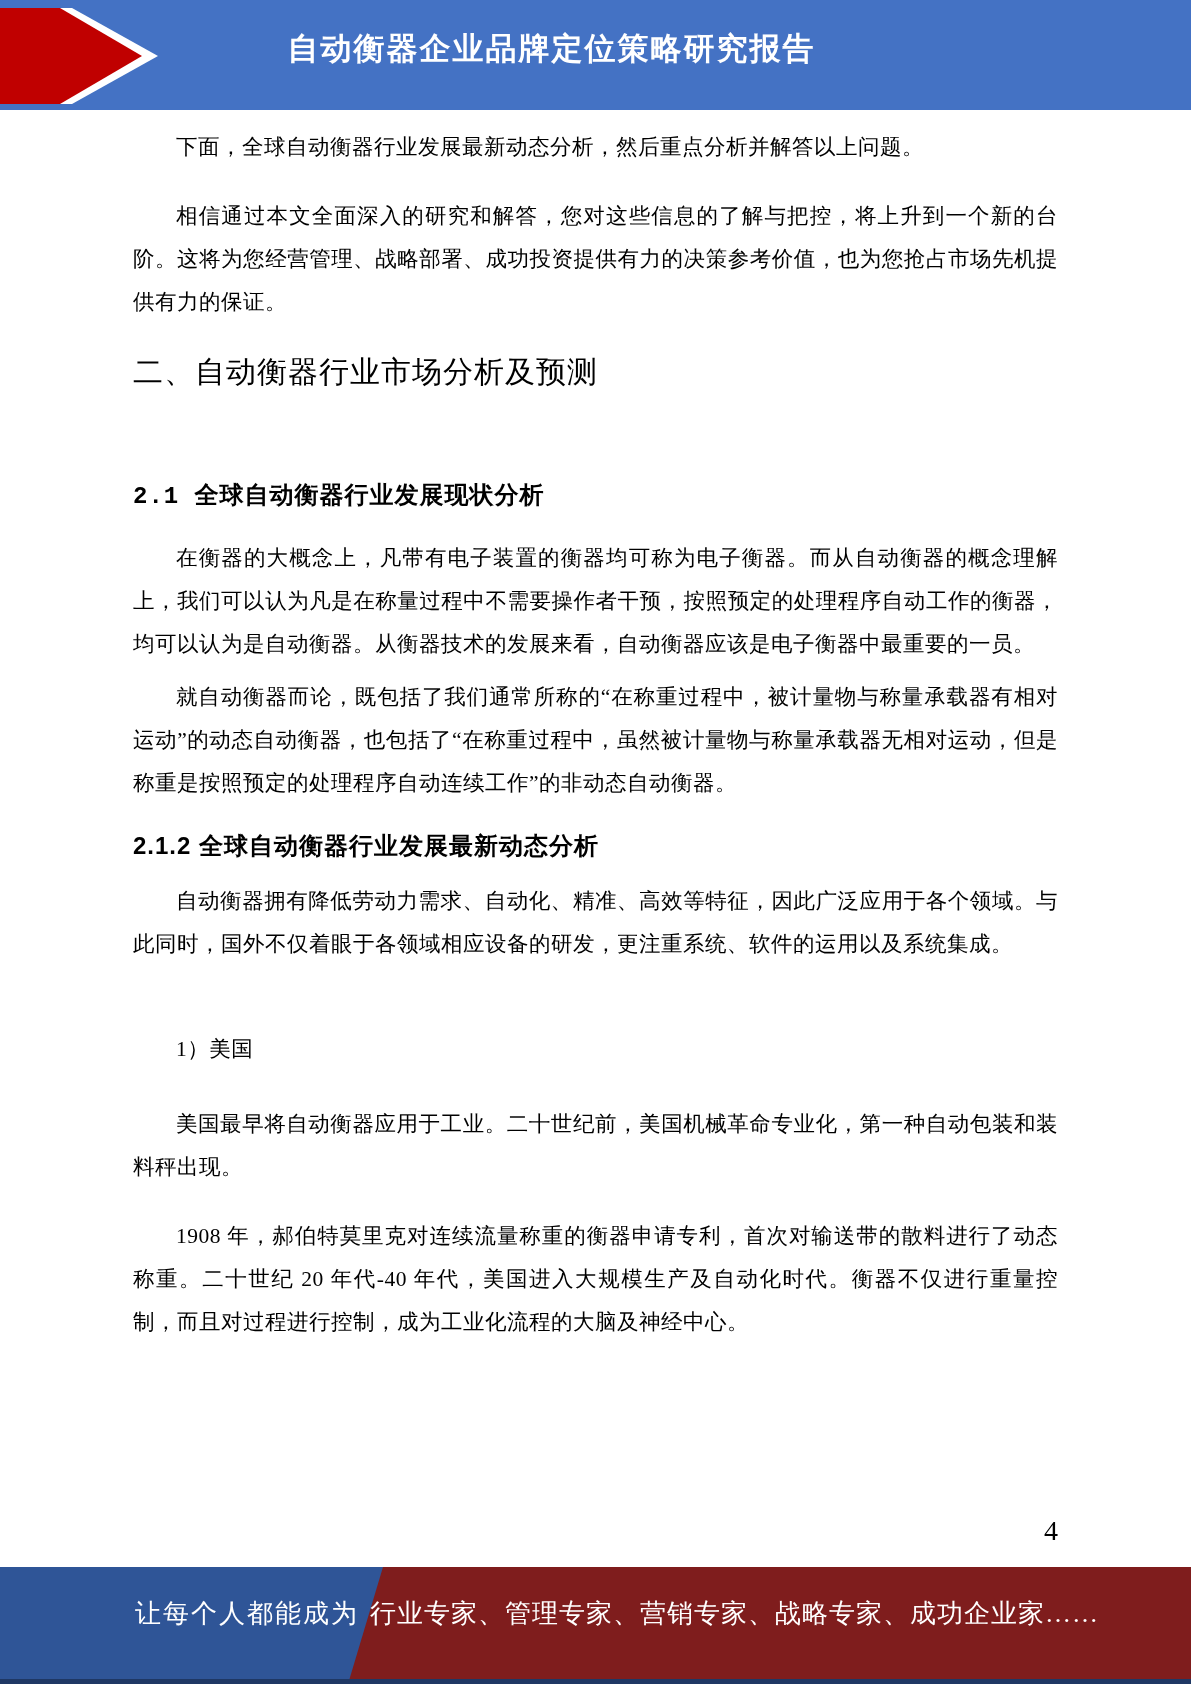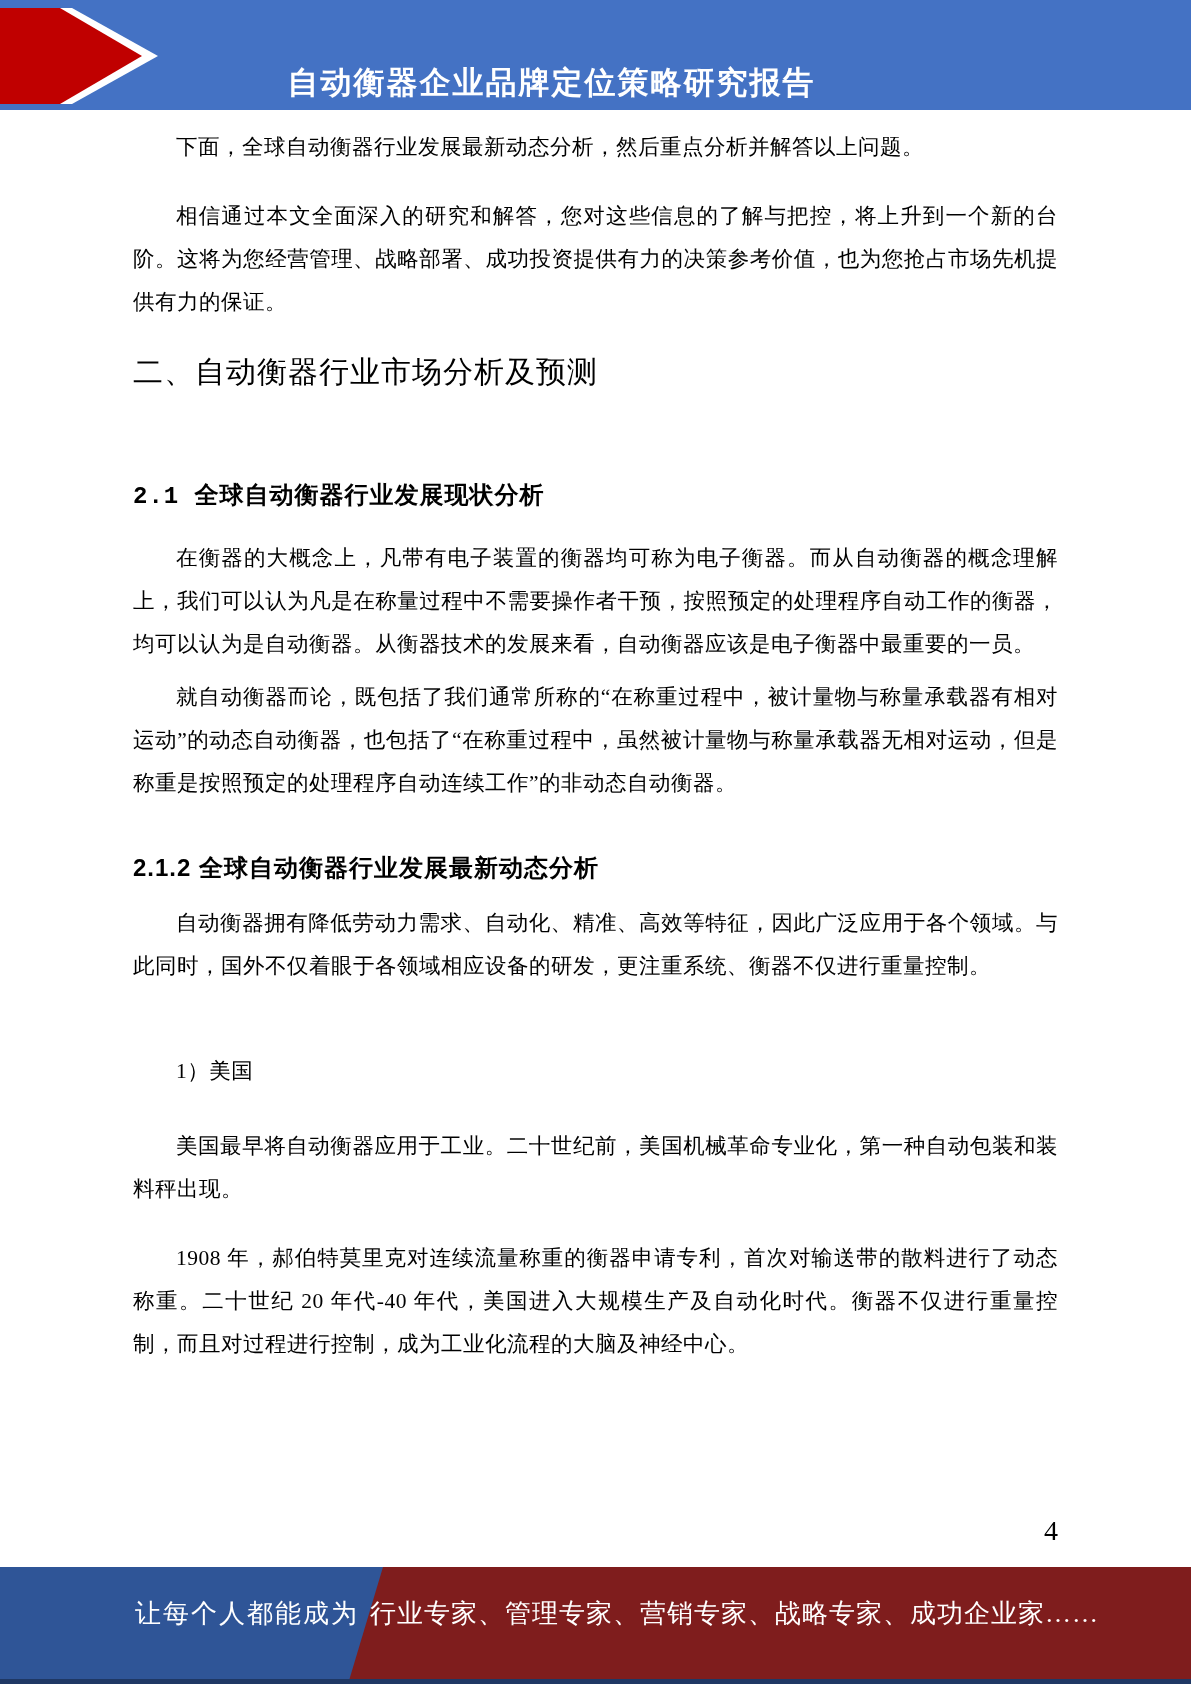--- a/index.html
+++ b/index.html
@@ -24,21 +24,20 @@
   .header-title {
     position:absolute; left:0; right:0; top:28px;
     padding-right:88px;
     text-align:center;
     color:#ffffff;
     font-family:"Liberation Sans", sans-serif;
     font-weight:bold;
     font-size:31px;
     letter-spacing:2px;
     white-space:nowrap;
-    margin-top:34px;
   }
 
   
   .content {
     position:absolute; left:133px; top:110px;
     width:925px;
     color:#000000;
   }
   .para {
     margin:0;
@@ -65,21 +64,21 @@
     line-height:33px;
     letter-spacing:1px;
   }
   .mt-p1 { margin-top:16px; }
   .mt-p2 { margin-top:26px; }
   .mt-h1 { margin-top:28px; }
   .mt-h2 { margin-top:88px;font-family:Liberation Mono, monospace; }
   .mt-h3 { margin-top:50px; }
   .mt-p3 { margin-top:24px; }
   .mt-p4 { margin-top:10px; }
-  .mt-h4 { margin-top:46px; }
+  .mt-h4 { margin-top:24px; }
   .mt-p5 { margin-top:18px; }
   .mt-p6 { margin-top:62px; }
   .mt-p7 { margin-top:32px; }
   .mt-p8 { margin-top:26px; }
   .mt-p9 { margin-top:26px; }
 
   .page-number {
     position:absolute;
     top:1516px; right:133px;
     font-size:28px;
@@ -140,21 +139,21 @@
     <p class="para mt-p2">相信通过本文全面深入的研究和解答，您对这些信息的了解与把控，将上升到一个新的台阶。这将为您经营管理、战略部署、成功投资提供有力的决策参考价值，也为您抢占市场先机提供有力的保证。</p>
 
     <h1 class="h-big mt-h1">二、自动衡器行业市场分析及预测</h1>
     <h2 class="h-sub mt-h2">2.1 全球自动衡器行业发展现状分析</h2>
 
     <p class="para mt-p3">在衡器的大概念上，凡带有电子装置的衡器均可称为电子衡器。而从自动衡器的概念理解上，我们可以认为凡是在称量过程中不需要操作者干预，按照预定的处理程序自动工作的衡器，均可以认为是自动衡器。从衡器技术的发展来看，自动衡器应该是电子衡器中最重要的一员。</p>
     <p class="para mt-p4">就自动衡器而论，既包括了我们通常所称的“在称重过程中，被计量物与称量承载器有相对运动”的动态自动衡器，也包括了“在称重过程中，虽然被计量物与称量承载器无相对运动，但是称重是按照预定的处理程序自动连续工作”的非动态自动衡器。</p>
 
     <h3 class="h-sub mt-h4">2.1.2 全球自动衡器行业发展最新动态分析</h3>
 
-    <p class="para mt-p5">自动衡器拥有降低劳动力需求、自动化、精准、高效等特征，因此广泛应用于各个领域。与此同时，国外不仅着眼于各领域相应设备的研发，更注重系统、衡器不仅进行重量控制。</p>
+    <p class="para mt-p5">自动衡器拥有降低劳动力需求、自动化、精准、高效等特征，因此广泛应用于各个领域。与此同时，国外不仅着眼于各领域相应设备的研发，更注重系统、软件的运用以及系统集成。</p>
     <p class="para mt-p6">1）美国</p>
     <p class="para mt-p7">美国最早将自动衡器应用于工业。二十世纪前，美国机械革命专业化，第一种自动包装和装料秤出现。</p>
     <p class="para mt-p8">1908 年，郝伯特莫里克对连续流量称重的衡器申请专利，首次对输送带的散料进行了动态称重。二十世纪 20 年代-40 年代，美国进入大规模生产及自动化时代。衡器不仅进行重量控制，而且对过程进行控制，成为工业化流程的大脑及神经中心。</p>
   </div>
 
   <div class="page-number">4</div>
 
   <div class="footer">
     <div class="footer-blue"></div>
     <div class="footer-left-text">让每个人都能成为</div>

